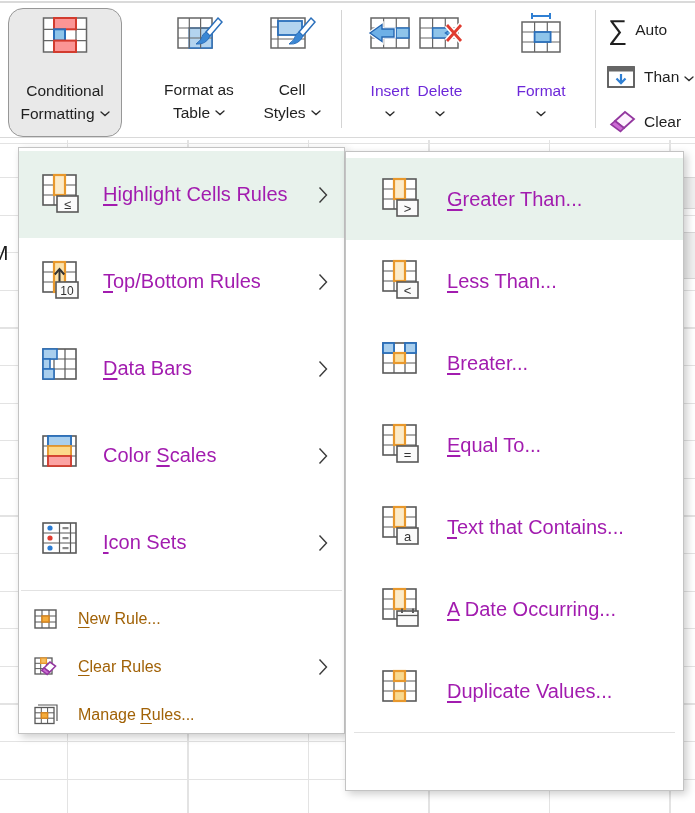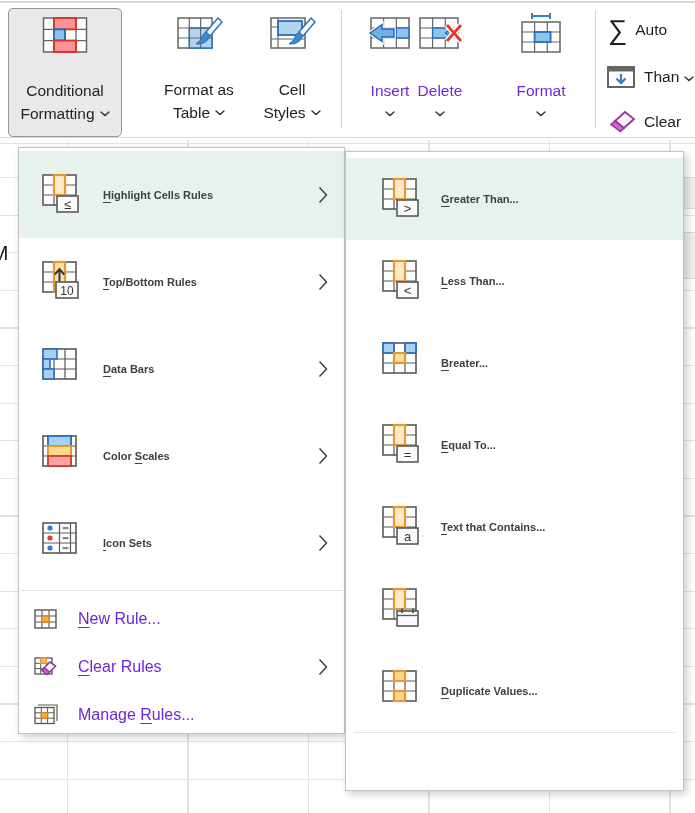--- a/index.html
+++ b/index.html
@@ -16,21 +16,21 @@
   .gray-band{position:absolute;right:0;width:11px;background:#efefef;
     border-top:1px solid #d8d8d8;border-bottom:1px solid #d8d8d8;}
   .band1{top:37px;height:30px;}
   .band2{top:92px;height:45px;}
   .top-hairline{position:absolute;left:0;top:1px;width:695px;height:1.5px;background:#dadada;}
 
   
   .ribbon{position:absolute;left:0;top:0;width:695px;height:137px;background:#fff;
           border-bottom:1.5px solid #d9d9d9;}
   .vdiv{position:absolute;top:10px;height:118px;width:1.2px;background:#d4d4d4;}
-  .rbtn{position:absolute;top:8px;height:127px;border-radius:5px;text-align:center;cursor:pointer;}
+  .rbtn{position:absolute;top:8px;height:127px;border-radius:15px;text-align:center;cursor:pointer;}
   .rbtn.pressed{background:#e9e9e9;border:1.5px solid #979797;}
   .rbtn .ricon{position:absolute;top:5px;left:0;right:0;display:flex;justify-content:center;}
   .rbtn .rlbl{position:absolute;top:71px;left:0;right:0;font-size:15.5px;line-height:21px;color:#1f1f1f;}
   .chev-inline{display:inline-block;margin-left:5px;vertical-align:2px;}
   .sbtn{position:absolute;top:8px;height:127px;text-align:center;cursor:pointer;}
   .sbtn .ricon{position:absolute;top:4px;left:0;right:0;display:flex;justify-content:center;}
   .sbtn .rlbl{position:absolute;top:74px;left:0;right:0;font-size:15.5px;color:#6d28d9;}
   .sbtn .rchev{position:absolute;top:103px;left:0;right:0;display:flex;justify-content:center;}
   .ebtn{position:absolute;left:602px;width:93px;height:34px;display:flex;align-items:center;
         font-size:15.5px;color:#1f1f1f;cursor:pointer;}
@@ -44,29 +44,29 @@
         border:1.2px solid #c3c3c3;box-shadow:3px 3px 8px rgba(0,0,0,.20);box-sizing:border-box;}
   .mrow{display:flex;align-items:center;cursor:pointer;}
   .mrow.big{height:87px;padding-left:22px;}
   .submenu .mrow.big{height:82px;padding-left:35px;}
   .mrow.sel{background:#e8f2ec;}
   .menu .mrow.big{margin-top:0;}
   .menu .pad-top{height:3px;}
   .submenu .pad-top{height:6px;}
   .micon{width:46px;height:46px;flex:0 0 auto;}
   .menu .mlabel{margin-left:16px;}
-  .submenu .mlabel{margin-left:14px;}
-  .mlabel{font-size:11px;font-weight:700;color:#404040;white-space:nowrap;}
+  .submenu .mlabel{margin-left:20px;}
+  .mlabel{font-size:20px;font-weight:400;color:#a21caf;white-space:nowrap;}
   .accel{text-decoration:underline;text-underline-offset:2.5px;}
   .marrow{margin-left:auto;margin-right:16px;display:flex;align-items:center;}
   .menu-sep{height:1.2px;background:#e2e2e2;margin:4px 2px;}
   .submenu .menu-sep{margin:0 8px;}
   .mrow.cmd{height:48px;padding-left:15px;}
   .cicon{width:24px;height:23px;flex:0 0 auto;}
-  .clabel{margin-left:20px;font-size:16px;font-weight:400;color:#6d28d9;white-space:nowrap;text-align:center;}
+  .clabel{margin-left:20px;font-size:16px;font-weight:400;color:#a16207;white-space:nowrap;text-align:center;}
   .mrow.footer{height:53px;padding-left:67px;}
   .flabel{font-size:16.5px;font-weight:400;color:#444;}
   svg text{font-family:"Liberation Sans",sans-serif;}
 </style>
 </head>
 <body>
 
 <div id="app">
 
   <div class="sheet">
@@ -434,20 +434,21 @@
       <span class="micon">
         <svg width="46" height="46" viewBox="0 0 46 46">
           <rect x="2" y="3" width="33" height="30" fill="#fff" stroke="#595959" stroke-width="1.6"></rect>
           <path d="M13 3V33 M24 3V33 M2 13H35 M2 23H35" stroke="#595959" stroke-width="1.2" fill="none"></path>
           <rect x="13" y="3" width="11" height="20" fill="#fcebc9" stroke="#e8982c" stroke-width="2.2"></rect>
           <rect x="16" y="25" width="21" height="15" fill="#fbfbfb" stroke="#595959" stroke-width="1.6"></rect>
           <path d="M16 29.5 H37" stroke="#595959" stroke-width="1.3"></path>
           <path d="M21 22.5 V27 M32 22.5 V27" stroke="#595959" stroke-width="2"></path>
         </svg>
       </span>
+      <span class="mlabel"><span></span><span class="accel">A</span><span> Date Occurring...</span></span>
     </div>
 
     <div class="mrow big">
       <span class="micon">
         <svg width="46" height="46" viewBox="0 0 46 46">
           <rect x="2" y="3" width="33" height="30" fill="#fff" stroke="#595959" stroke-width="1.6"></rect>
           <path d="M13 3V33 M24 3V33 M2 13H35 M2 23H35" stroke="#595959" stroke-width="1.2" fill="none"></path>
           <rect x="13" y="3" width="11" height="10" fill="#f9d98f" stroke="#e8982c" stroke-width="2.2"></rect>
           <rect x="13" y="23" width="11" height="10" fill="#f9d98f" stroke="#e8982c" stroke-width="2.2"></rect>
         </svg>

